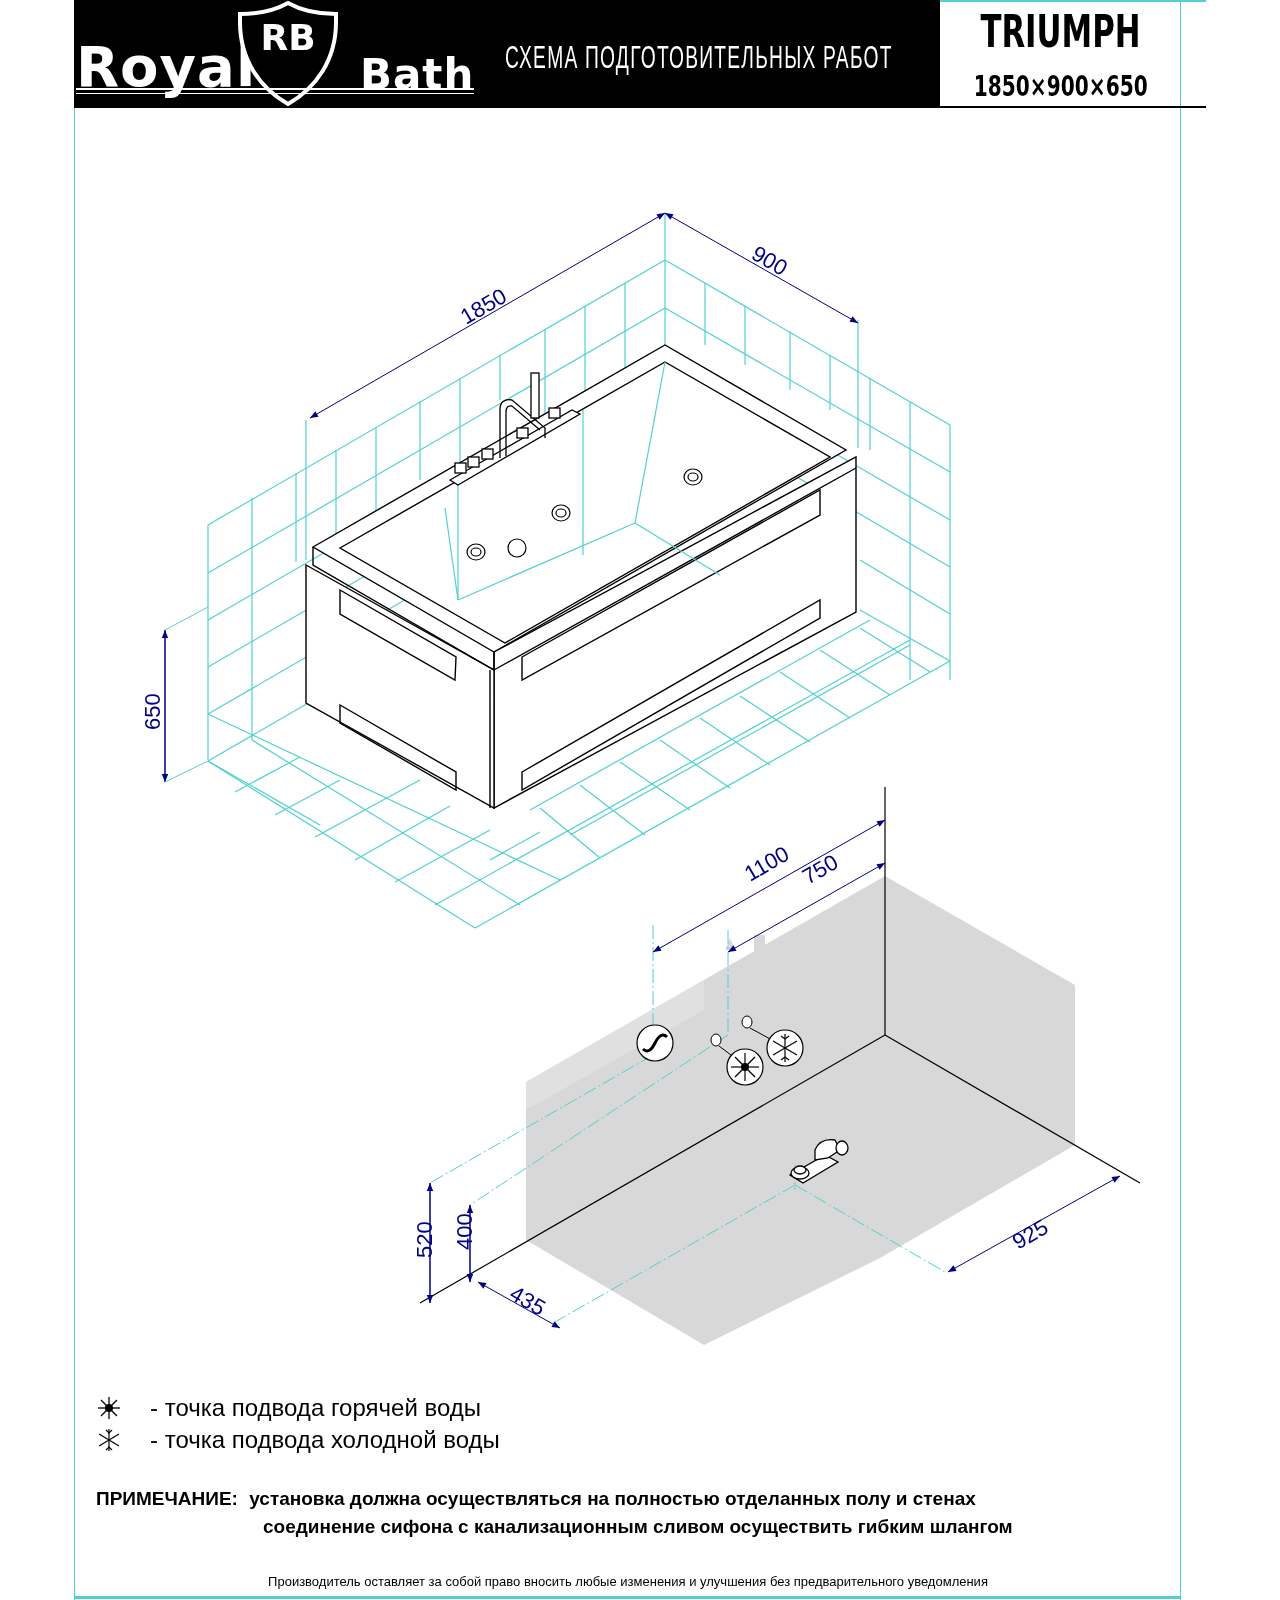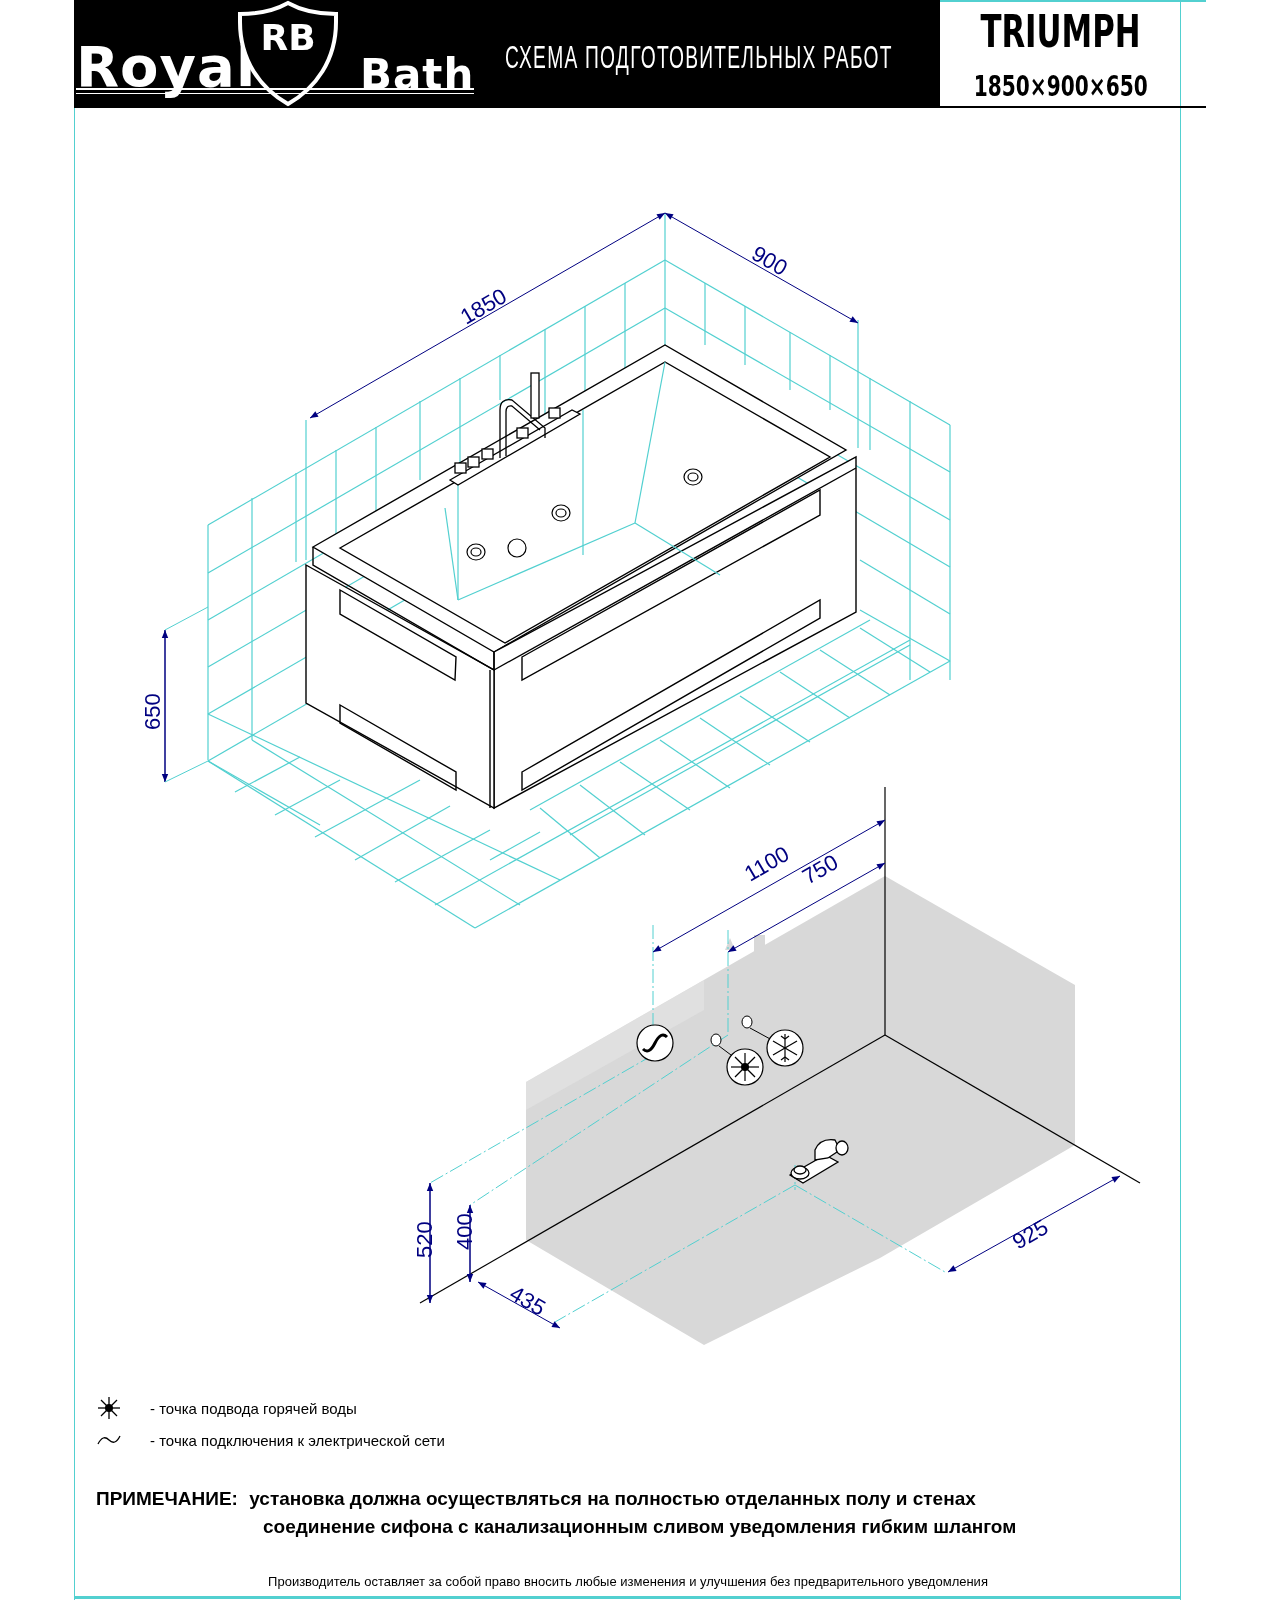--- a/index.html
+++ b/index.html
@@ -12,21 +12,21 @@
   .brand-lines { position: absolute; left: 76px; top: 88px; width: 398px; height: 8px; }
   .brand-lines div { height: 2px; background: #fff; margin-bottom: 3px; }
   .header-subtitle { position: absolute; left: 505px; top: 40px; color: #fff; font-family: "Liberation Sans Narrow", "Liberation Sans", sans-serif; font-size: 31px; transform: scaleX(0.62); transform-origin: left top; letter-spacing: 2px; white-space: nowrap; }
   .header-model-box { position: absolute; left: 940px; top: 0; width: 266px; height: 108px; border-bottom: 2px solid #000; box-sizing: border-box; border-top: 2px solid #52d0d0; }
   .model-name { position: absolute; left: 0; width: 241px; top: 4px; text-align: center; font-family: "DejaVu Sans", sans-serif; font-weight: bold; font-size: 44px; transform: scaleX(0.7); transform-origin: center top; color: #000; }
   .model-size { position: absolute; left: 0; width: 241px; top: 68px; text-align: center; font-family: "DejaVu Sans", sans-serif; font-weight: bold; font-size: 28px; transform: scaleX(0.72); transform-origin: center top; color: #000; }
   svg.drawing { position: absolute; left: 0; top: 0; }
   .legend { position: absolute; left: 96px; top: 1392px; }
   .legend-row { display: flex; align-items: center; height: 32px; }
   .legend-icon { width: 40px; height: 26px; display: flex; align-items: center; justify-content: flex-start; }
-  .legend-text { font-size: 15px; color: #000; margin-left: 14px; }
+  .legend-text { font-size: 24px; color: #000; margin-left: 14px; }
   .note { position: absolute; left: 96px; top: 1488px; font-weight: bold; font-size: 19px; color: #000; }
   .note-label { display: inline-block; }
   .note-line1 { display: inline; margin-left: 6px; }
   .note-line2 { position: absolute; left: 167px; top: 28px; white-space: nowrap; }
   .disclaimer { position: absolute; left: 0; width: 1256px; top: 1574px; text-align: center; font-size: 13px; color: #000; }
   .bottom-line { position: absolute; left: 74px; top: 1596px; width: 1107px; height: 3px; background: #52d0d0; }
   .dim-text { font-family: "Liberation Sans", sans-serif; font-size: 22px; fill: #000080; }
 </style>
 </head>
 <body>
@@ -271,28 +271,34 @@
             <line x1="2" y1="13" x2="24" y2="13"></line>
             <line x1="5" y1="5" x2="21" y2="21"></line>
             <line x1="21" y1="5" x2="5" y2="21"></line>
           </g>
         </svg>
     </span>
     <span class="legend-text">- точка подвода горячей воды</span>
   </div>
   <div class="legend-row">
     <span class="legend-icon">
-      <svg width="26" height="20" viewBox="0 0 26 20">
-          <path d="M2 14 Q7 4 13 10 Q19 16 24 6" fill="none" stroke="#000" stroke-width="1.3"></path>
+      <svg width="26" height="26" viewBox="0 0 26 26">
+          <g stroke="#000" stroke-width="1.2" fill="none">
+            <line x1="13" y1="2" x2="13" y2="24"></line>
+            <line x1="3" y1="7" x2="23" y2="19"></line>
+            <line x1="23" y1="7" x2="3" y2="19"></line>
+            <path d="M10 3 L13 6 L16 3"></path>
+            <path d="M10 23 L13 20 L16 23"></path>
+          </g>
         </svg>
     </span>
-    <span class="legend-text">- точка подключения к электрической сети</span>
+    <span class="legend-text">- точка подвода холодной воды</span>
   </div>
 </div>
 
 <div class="note">
   <span class="note-label">ПРИМЕЧАНИЕ:</span>
   <span class="note-line1">установка должна осуществляться на полностью отделанных полу и стенах</span>
-  <div class="note-line2">соединение сифона с канализационным сливом уведомления гибким шлангом</div>
+  <div class="note-line2">соединение сифона с канализационным сливом осуществить гибким шлангом</div>
 </div>
 
 <div class="disclaimer">Производитель оставляет за собой право вносить любые изменения и улучшения без предварительного уведомления</div>
 <div class="bottom-line"></div>
 
 </body></html>

